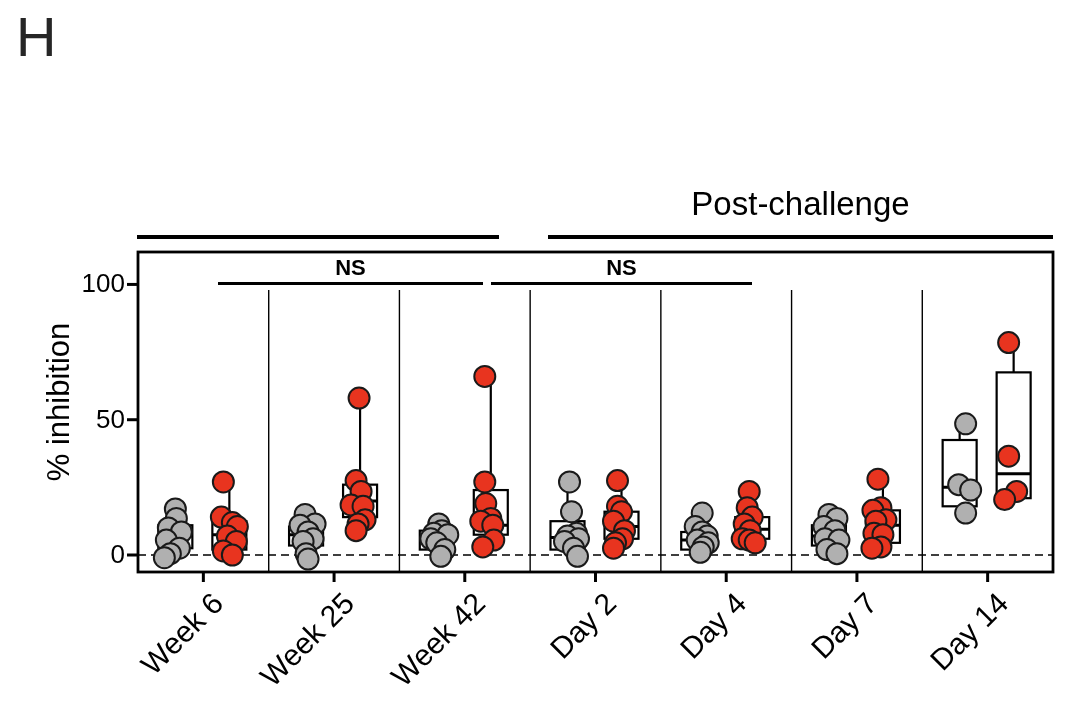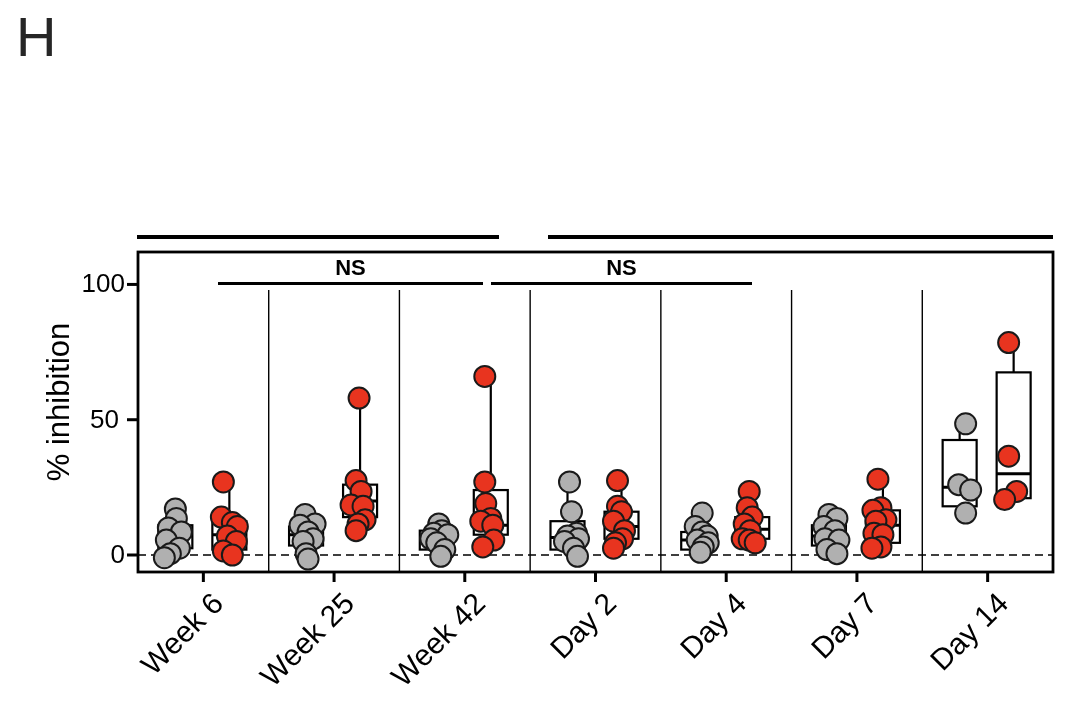--- a/index.html
+++ b/index.html
@@ -16,21 +16,21 @@
   #section-line-0{left:137px;width:362px;}
   #section-line-1{left:548px;width:505px;}
   .ns-label{top:255px;text-align:center;font-size:22px;font-weight:700;}
   #ns-label-0{left:218px;width:265px;}
   #ns-label-1{left:491px;width:261px;}
   .ns-line{top:282px;height:3px;background:#000;}
   #ns-line-0{left:218px;width:265px;}
   #ns-line-1{left:491px;width:261px;}
   .ytick{width:70px;text-align:right;font-size:26px;}
   #ytick-100{left:55px;top:268px;}
-  #ytick-50{left:49px;top:404px;}
+  #ytick-50{left:55px;top:404px;}
   #ytick-0{left:55px;top:539px;}
   #ylabel{left:-92px;top:385px;width:300px;height:34px;text-align:center;
           font-size:31px;transform:rotate(-90deg);}
   .xlabel{top:586px;font-size:30px;white-space:nowrap;
           transform:translateX(-100%) rotate(-45deg);transform-origin:top right;}
   #xl-0{left:206px;} #xl-1{left:337px;} #xl-2{left:468px;} #xl-3{left:599px;}
   #xl-4{left:729px;} #xl-5{left:860px;} #xl-6{left:991px;}
 </style>
 </head>
 <body>
@@ -215,20 +215,21 @@
       <line x1="464.78571428571433" y1="572" x2="464.78571428571433" y2="582" stroke="#000" stroke-width="3"></line>
       <line x1="595.5" y1="572" x2="595.5" y2="582" stroke="#000" stroke-width="3"></line>
       <line x1="726.2142857142858" y1="572" x2="726.2142857142858" y2="582" stroke="#000" stroke-width="3"></line>
       <line x1="856.9285714285714" y1="572" x2="856.9285714285714" y2="582" stroke="#000" stroke-width="3"></line>
       <line x1="987.6428571428572" y1="572" x2="987.6428571428572" y2="582" stroke="#000" stroke-width="3"></line>
     </svg>
 
   <div class="abs" id="panel-label">H</div>
 
 
+  <div class="abs section-label" id="section-label-1">Post-challenge</div>
   <div class="abs section-line" id="section-line-0"></div>
   <div class="abs section-line" id="section-line-1"></div>
 
   <div class="abs ns-label" id="ns-label-0">NS</div>
   <div class="abs ns-label" id="ns-label-1">NS</div>
   <div class="abs ns-line" id="ns-line-0"></div>
   <div class="abs ns-line" id="ns-line-1"></div>
 
   <div class="abs ytick" id="ytick-100">100</div>
   <div class="abs ytick" id="ytick-50">50</div>

